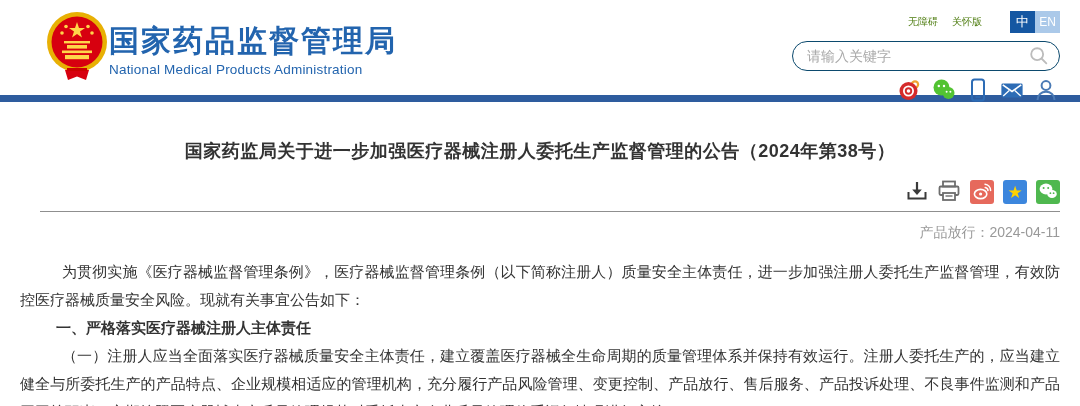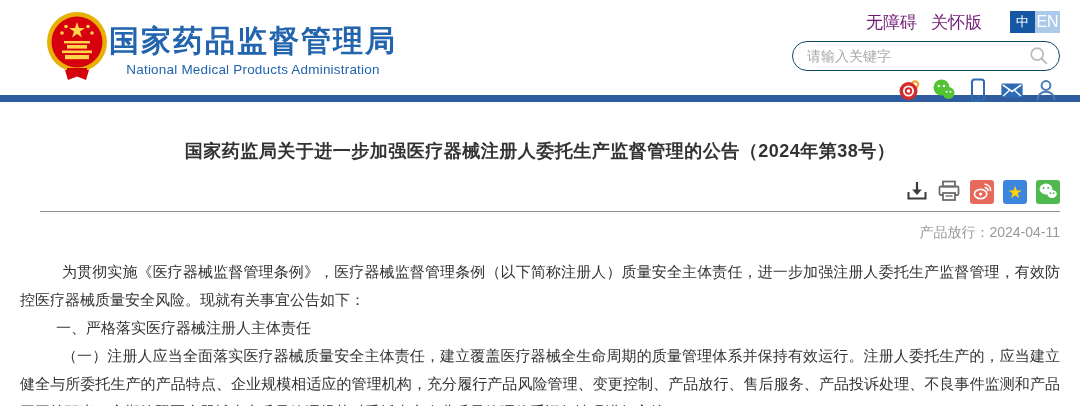--- a/index.html
+++ b/index.html
@@ -3,29 +3,29 @@
 <meta charset="utf-8">
 <style>
   * { margin:0; padding:0; box-sizing:border-box; }
   html,body { width:1080px; background:#fff; font-family:"Liberation Sans","DejaVu Sans",sans-serif; }
   .page { width:1080px; height:406px; overflow:hidden; background:#fff; }
 
   
   .site-header { display:flex; justify-content:space-between; align-items:flex-start; height:95px; padding:6px 20px 0 45px; }
   .brand { display:flex; align-items:center; margin-top:4px; cursor:pointer; }
   .brand-text .zh { font-size:30px; font-weight:bold; color:#2264ae; letter-spacing:2px; line-height:36px; }
-  .brand-text .en { font-size:13.5px; color:#2264ae; letter-spacing:0.2px; margin-top:3px;text-align:center; }
+  .brand-text .en { font-size:13.5px; color:#2264ae; letter-spacing:0.2px; margin-top:3px; }
 
   .header-right { display:flex; flex-direction:column; align-items:flex-end; padding-top:4px; }
   .top-links { display:flex; align-items:center; gap:14px; height:24px; }
-  .top-links a { font-size:17px; color:#701a75; text-decoration:none; cursor:pointer; }
+  .top-links a { font-size:10px; color:#4d7c0f; text-decoration:none; cursor:pointer; }
   .lang-toggle { display:flex; margin-left:14px; }
   .lang { width:25px; height:22px; display:flex; align-items:center; justify-content:center; font-size:13px; color:#fff; cursor:pointer; }
   .lang.zh { background:#1557a2; }
-  .lang.en { background:#abc9e9; font-size:16px; }
+  .lang.en { background:#abc9e9; font-size:12px; }
 
   .search-box { position:relative; width:268px; height:30px; margin-top:7px; border:1px solid #0c4a6e; border-radius:16px; background:#fff; display:flex; align-items:center; }
   .search-box input { border:none; outline:none; background:transparent; flex:1; height:100%; padding:0 34px 0 14px; font-size:14px; color:#333; font-family:inherit; }
   .search-box input::placeholder { color:#a9a9a9; }
   .search-btn { position:absolute; right:8px; top:3px; width:24px; height:24px; border:none; background:transparent; cursor:pointer; padding:0; }
 
   .quick-icons { display:flex; align-items:center; gap:10px; margin-top:7px; padding-right:2px; }
   .quick-icons .qicon { width:24px; height:24px; display:flex; align-items:center; justify-content:center; cursor:pointer; }
 
   .blue-bar { width:1080px; height:7px; background:#2e5c9e; }
@@ -40,21 +40,21 @@
   .share-sq.weibo { background:#e6695c; }
   .share-sq.qzone { background:#3c86dd; }
   .share-sq.wechat { background:#4fb84f; }
   .share-sq.qzone .star { color:#ffd200; font-size:17px; line-height:1; }
 
   .title-separator { border:none; border-top:1px solid #8f8f8f; margin:6px 0 0 20px; }
   .publish-row { text-align:right; font-size:14px; color:#999; margin-top:12px; }
 
   .body-text { margin-top:16px; }
   .body-text p { font-size:15px; line-height:28px; color:#333; text-align:justify; text-indent:2.8em; }
-  .body-text p.heading { font-weight:normal; text-indent:2.4em; }
+  .body-text p.heading { font-weight:bold; text-indent:2.4em; }
 </style>
 </head>
 <body>
 
 <div class="page">
 
   <header class="site-header">
     <div class="brand">
       <span>
         <svg width="64" height="76" viewBox="0 0 64 76">

